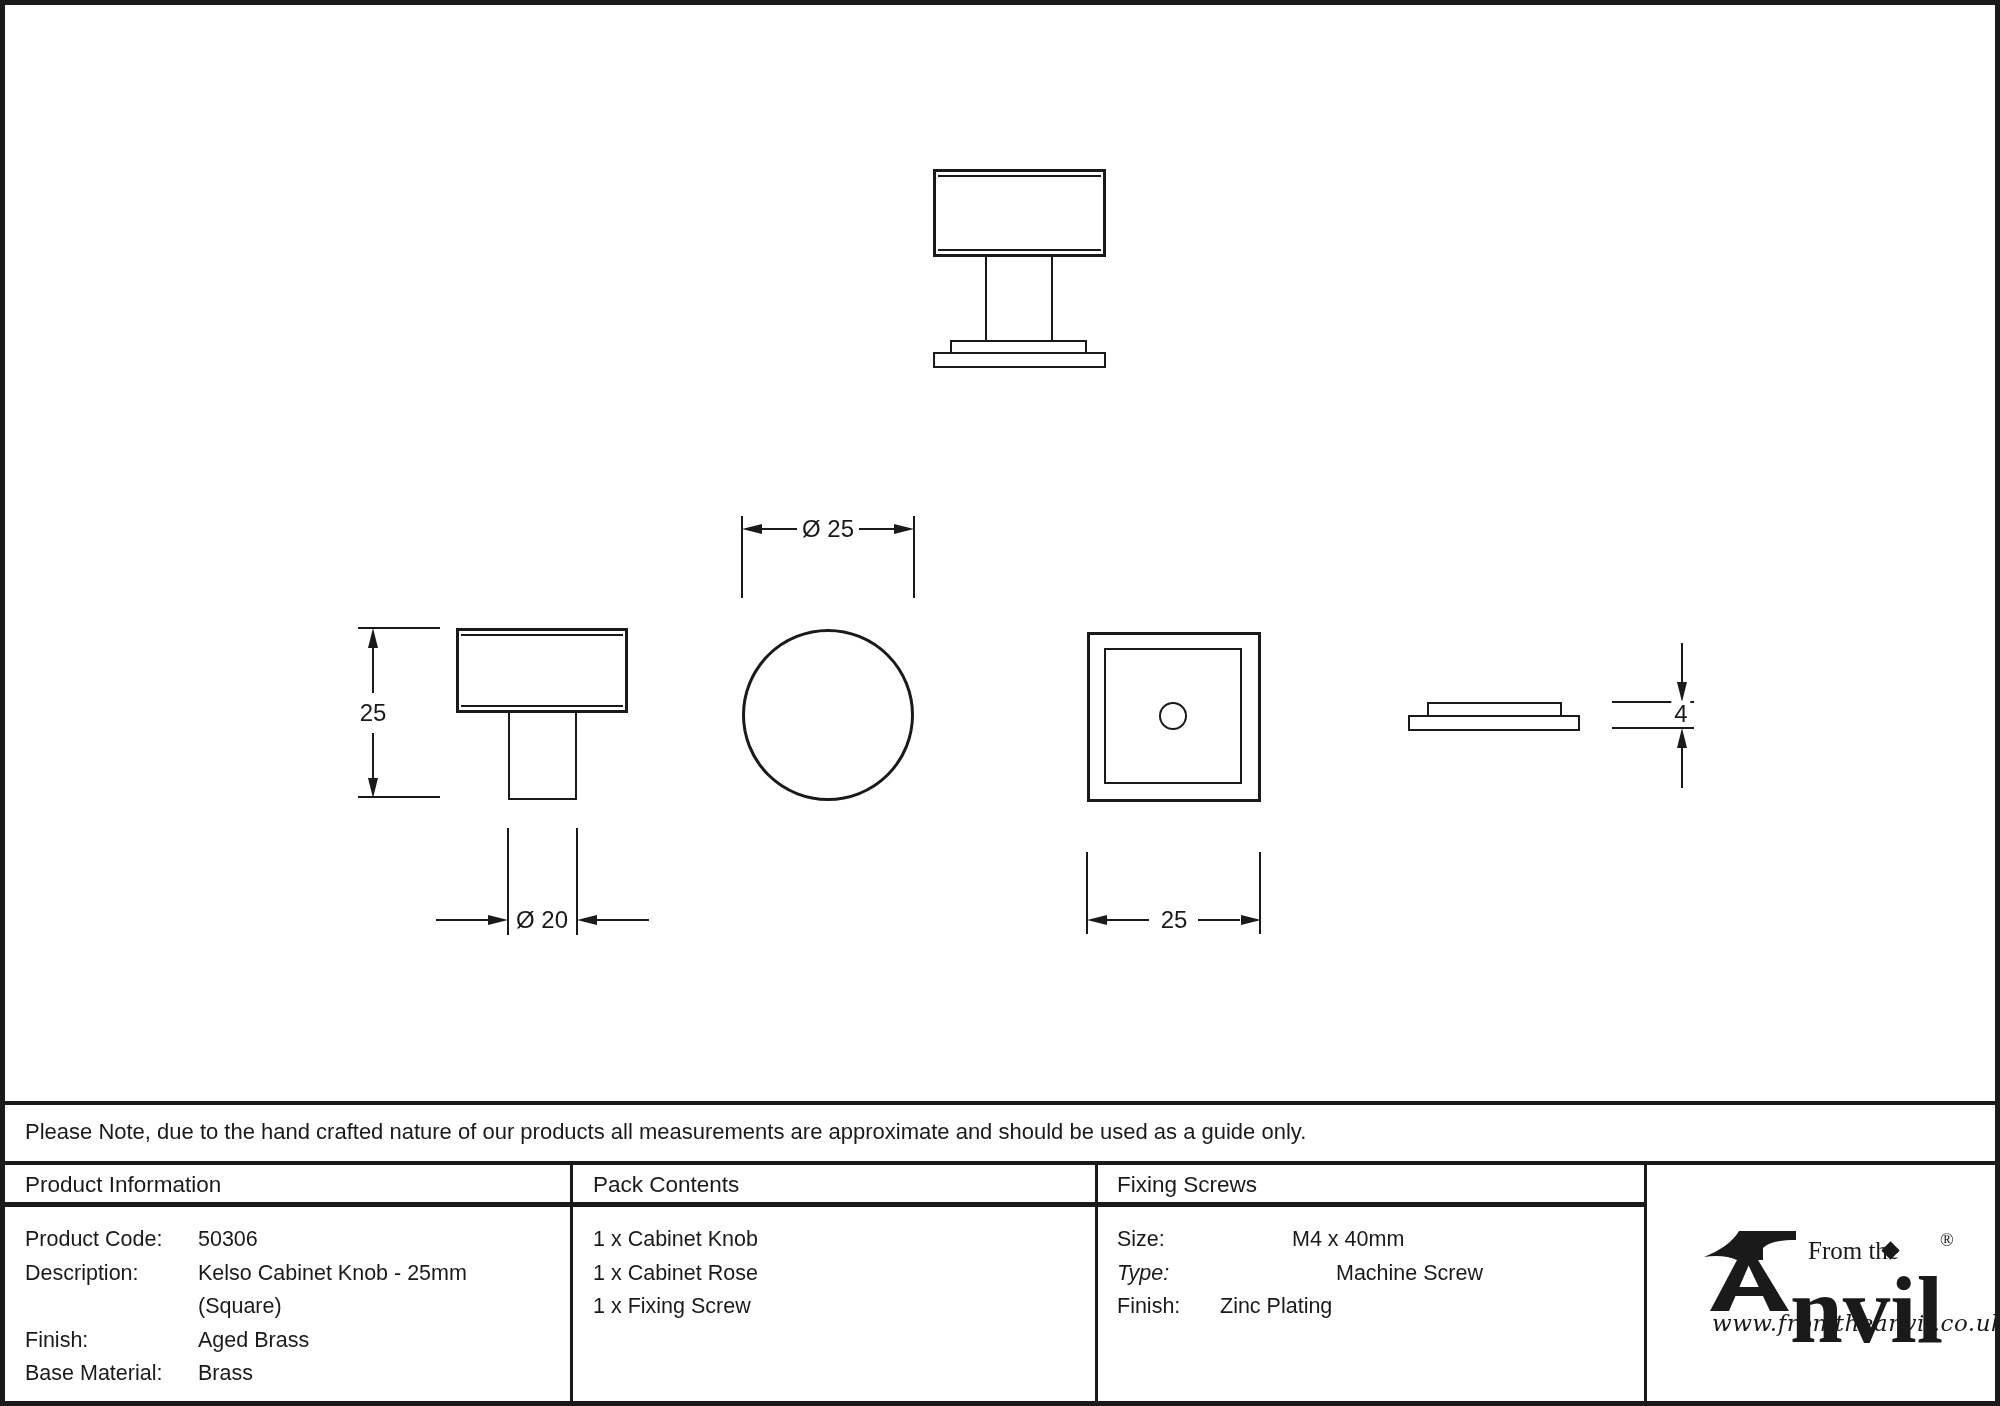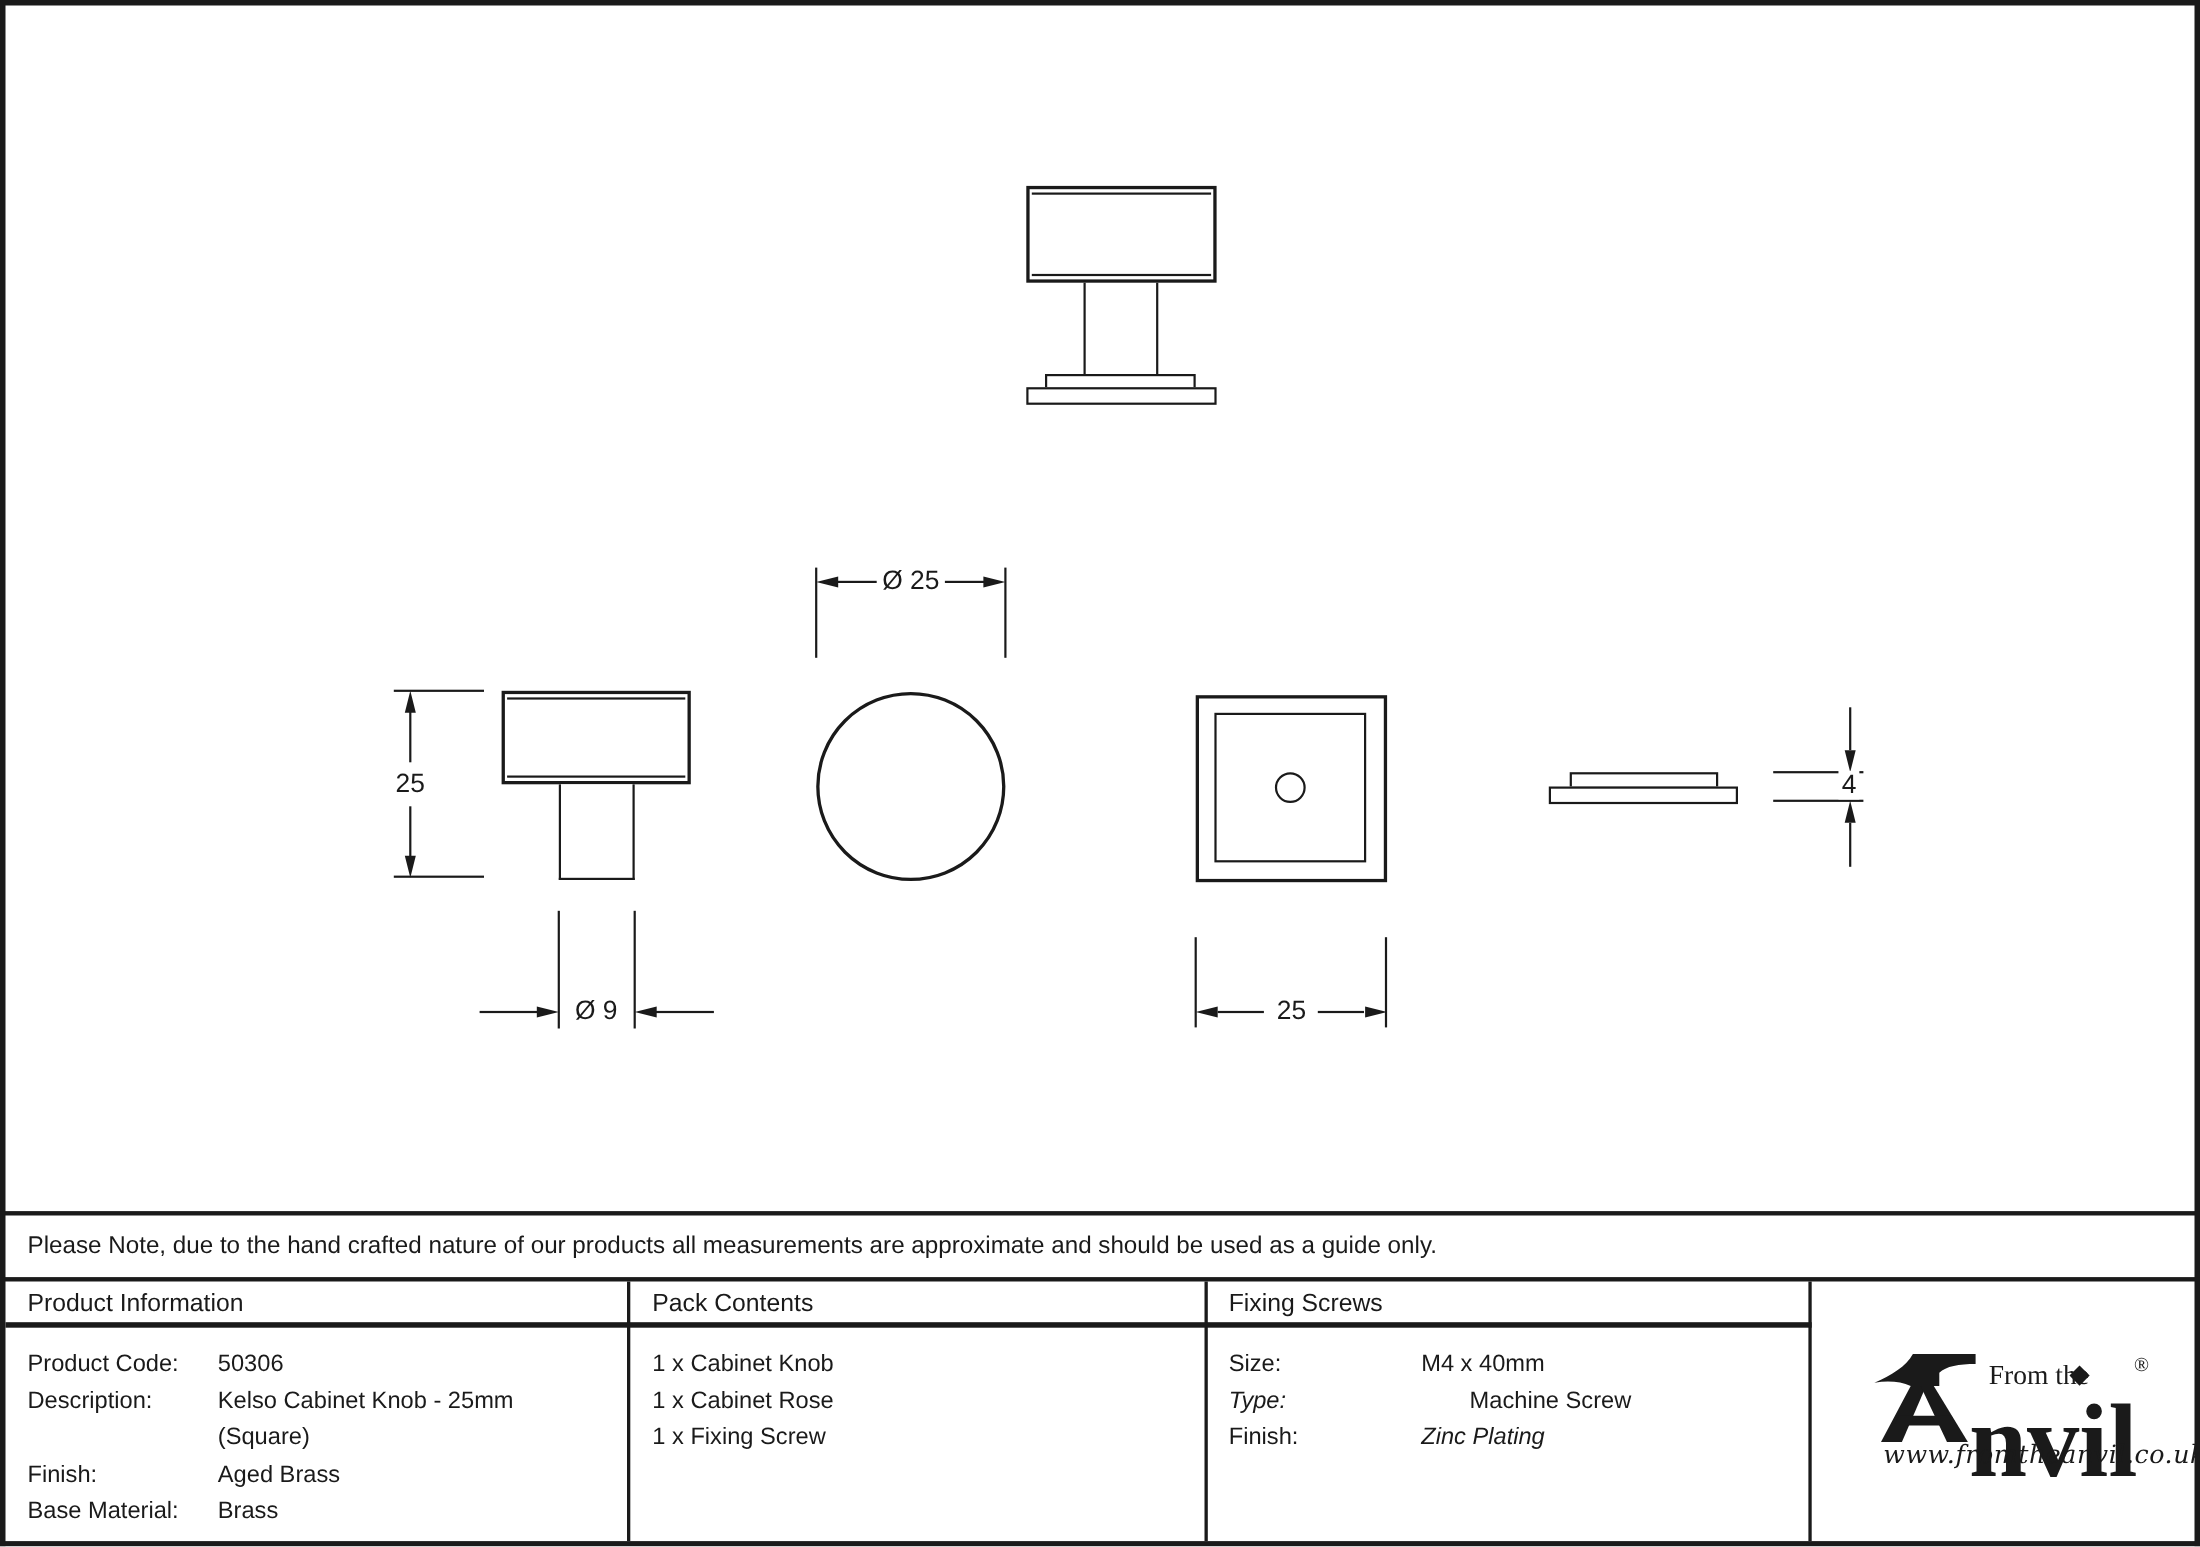--- a/index.html
+++ b/index.html
@@ -64,21 +64,21 @@
     <div class="ah ah-up" style="left:368px;top:628px;"></div>
     <div class="ah ah-down" style="left:368px;top:778px;"></div>
     <div class="dim" style="left:373px;top:713px;">25</div>
 
     <div class="ln" style="left:507px;top:828px;width:2px;height:107px;"></div>
     <div class="ln" style="left:576px;top:828px;width:2px;height:107px;"></div>
     <div class="ln" style="left:436px;top:919px;width:54px;height:2px;"></div>
     <div class="ln" style="left:595px;top:919px;width:54px;height:2px;"></div>
     <div class="ah ah-right" style="left:488px;top:915px;"></div>
     <div class="ah ah-left" style="left:577px;top:915px;"></div>
-    <div class="dim" style="left:542px;top:920px;">Ø 9</div>
+    <div class="dim" style="left:542px;top:920px;">Ø 20</div>
   </div>
 
   <div>
     <div class="rect circle" style="left:742px;top:629px;width:172px;height:172px;"></div>
     <div class="ln" style="left:741px;top:516px;width:2px;height:82px;"></div>
     <div class="ln" style="left:913px;top:516px;width:2px;height:82px;"></div>
     <div class="ln" style="left:761px;top:528px;width:36px;height:2px;"></div>
     <div class="ln" style="left:859px;top:528px;width:36px;height:2px;"></div>
     <div class="ah ah-left" style="left:742px;top:524px;"></div>
     <div class="ah ah-right" style="left:894px;top:524px;"></div>
@@ -143,21 +143,21 @@
       <div class="txt cell" style="left:593px;top:1261px;">1 x Cabinet Rose</div>
       <div class="txt cell" style="left:593px;top:1294px;">1 x Fixing Screw</div>
     </div>
 
     <div>
       <div class="txt cell" style="left:1117px;top:1227px;">Size:</div>
       <div class="txt cell" style="left:1292px;top:1227px;">M4 x 40mm</div>
       <div class="txt cell" style="left:1117px;top:1261px;font-style:italic;">Type:</div>
       <div class="txt cell" style="left:1292px;top:1261px;margin-left:44px;">Machine Screw</div>
       <div class="txt cell" style="left:1117px;top:1294px;">Finish:</div>
-      <div class="txt cell" style="left:1292px;top:1294px;font-style:italic;">Zinc Plating</div>
+      <div class="txt cell" style="left:1220px;top:1294px;">Zinc Plating</div>
     </div>
 
     <div>
       <svg style="position:absolute;left:1701px;top:1230px;" width="97" height="82" viewBox="0 0 97 82">
         <path fill="#1a1a1a" d="M95 1 L38 1 C32 12 18 21 3 27 C16 25 27 26 36 30 L62 30 L62 18 C68 12 80 10 95 10 Z"></path>
         <path fill="#1a1a1a" d="M36 30 L50 30 L28 81 L9 81 Z"></path>
         <path fill="#1a1a1a" d="M45 30 L57 30 L88 81 L69 81 Z"></path>
         <path fill="#1a1a1a" d="M25 57 L73 57 L78 66 L21 66 Z"></path>
       </svg>
       <div class="txt logo-tagline" style="left:1808px;top:1236px;">From the</div>

